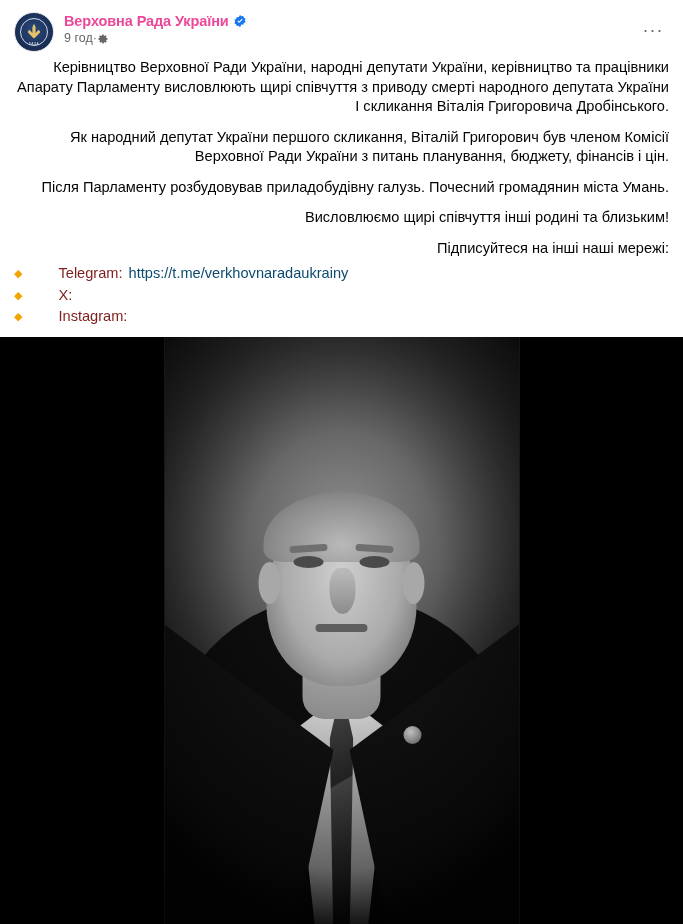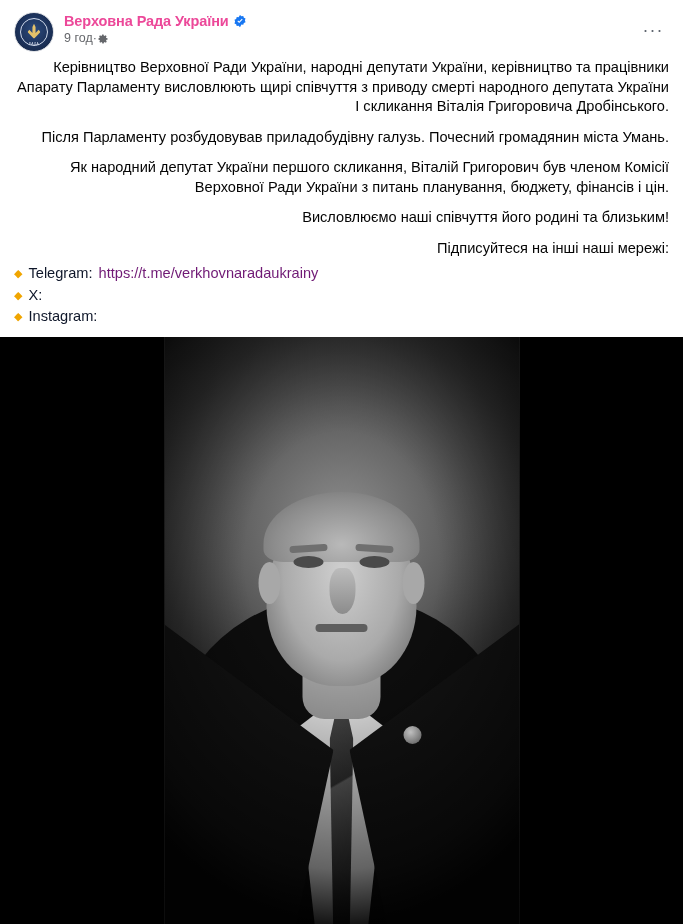--- a/index.html
+++ b/index.html
@@ -161,24 +161,25 @@
     line-height: 19.5px;
     margin-bottom: 1px;
   }
   .diamond-icon {
     color: #f0a500;
     font-size: 11px;
     position: relative;
     top: -1px;
   }
   .link-label {
-    color: #0f172a;
+    color: #7f1d1d;
+    margin-left: 30px;
   }
   a.post-link {
-    color: #701a75;
+    color: #0c4a6e;
     text-decoration: none;
   }
 
   
   .post-image {
     margin-top: 8px;
     width: 683px;
     flex: 1 1 auto;
     background: #000000;
     position: relative;
@@ -378,23 +379,23 @@
           </svg>
         </span>
       </div>
     </div>
 
     <div class="menu-dots">···</div>
   </div>
 
   <div class="post-body">
     <p>Керівництво Верховної Ради України, народні депутати України, керівництво та працівники Апарату Парламенту висловлюють щирі співчуття з приводу смерті народного депутата України І скликання Віталія  Григоровича Дробінського.</p>
+    <p>Як народний депутат України першого скликання, Віталій Григорович був членом Комісії Верховної Ради України з питань планування, бюджету, фінансів і цін.</p>
     <p>Після Парламенту розбудовував приладобудівну галузь. Почесний громадянин міста Умань.</p>
-    <p>Як народний депутат України першого скликання, Віталій Григорович був членом Комісії Верховної Ради України з питань планування, бюджету, фінансів і цін.</p>
-    <p>Висловлюємо наші співчуття його родині та близьким!</p>
+    <p>Висловлюємо щирі співчуття інші родині та близьким!</p>
     <p class="tight">Підписуйтеся на інші наші мережі:</p>
 
     <ul class="link-list">
       <li>
         <span class="diamond-icon">◆</span>
         <span class="link-label">Telegram:</span>
         <a class="post-link" href="#">https://t.me/verkhovnaradaukrainy</a>
       </li>
       <li>
         <span class="diamond-icon">◆</span>

